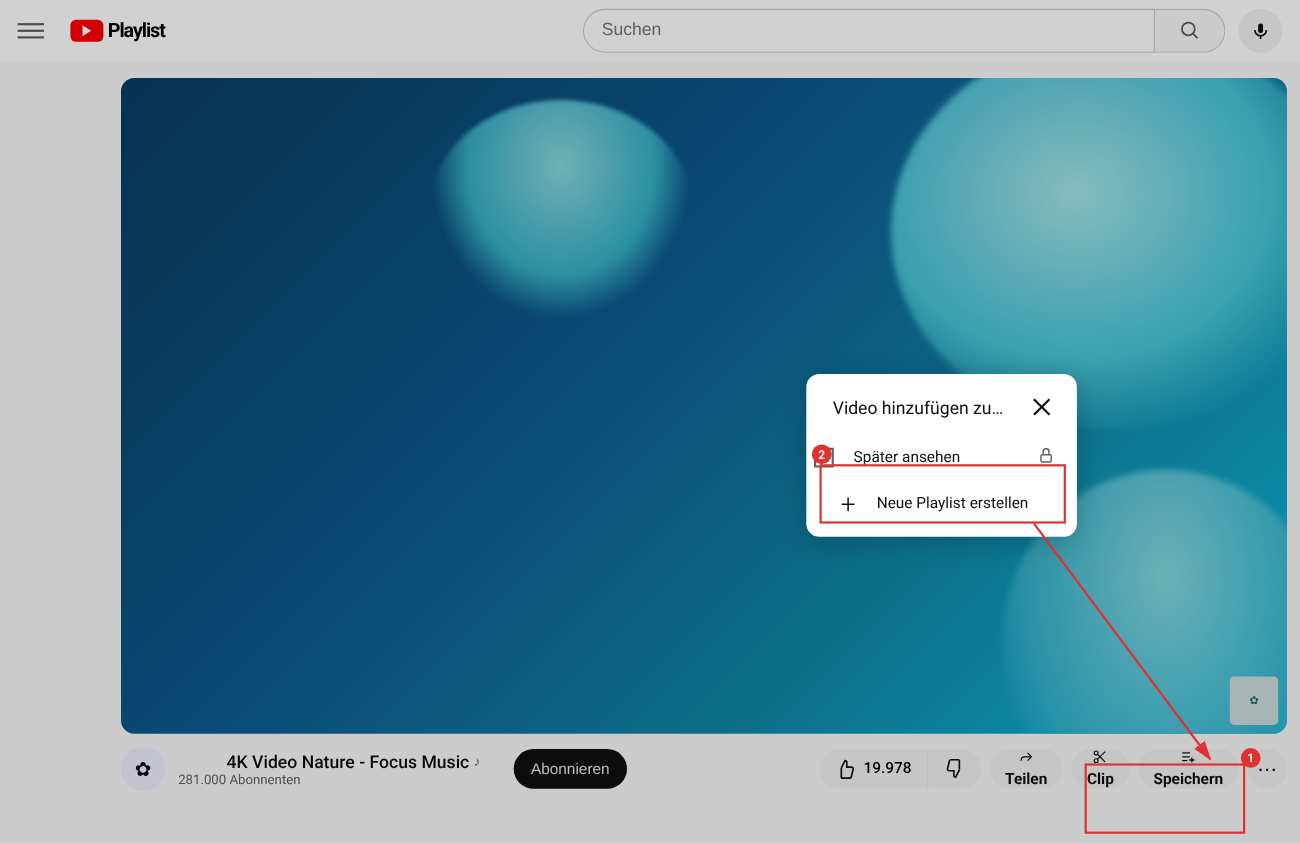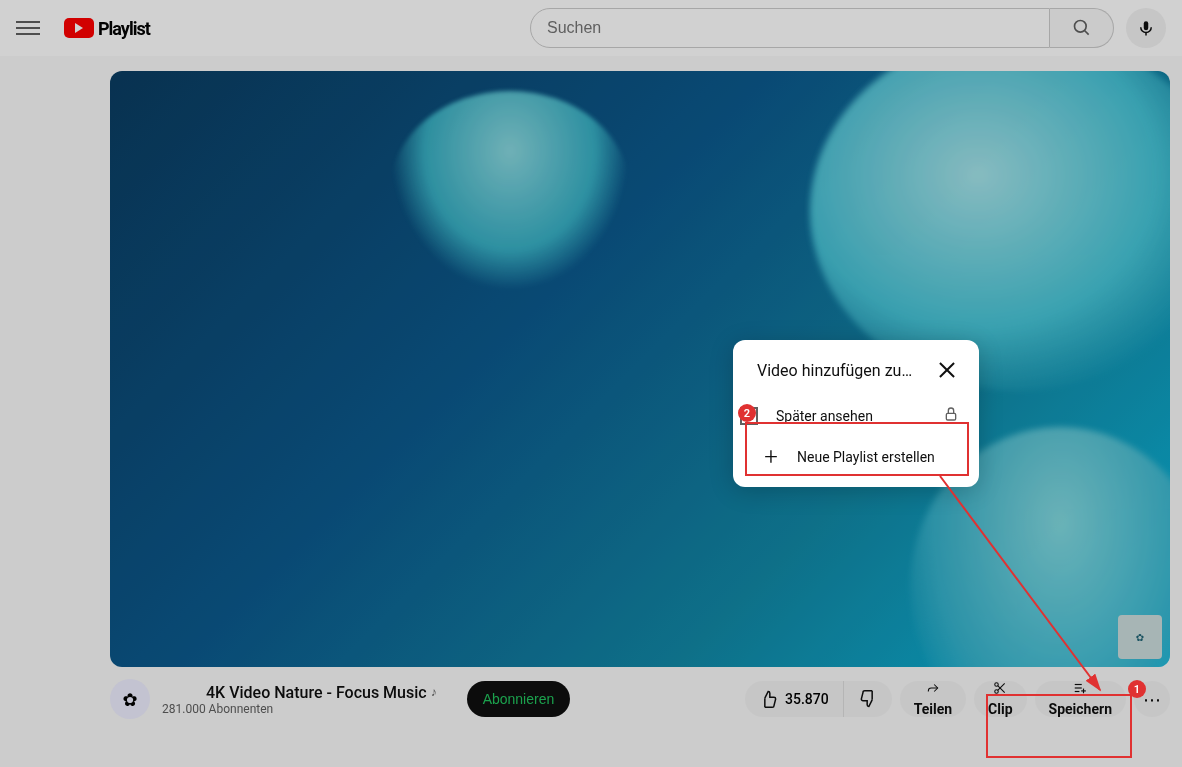--- a/index.html
+++ b/index.html
@@ -32,21 +32,21 @@
 
 .title-row { margin-top: 14px; font-size: 20px; font-weight: 700; color: #0f0f0f; }
 .title-row .hash { color: #065fd4; }
 
 .meta-row { margin-top: 12px; display: flex; align-items: center; gap: 12px; width: 1060px; }
 .ch-ava { width: 40px; height: 40px; border-radius: 50%; background: #eef; display:flex; align-items:center; justify-content:center; font-size:18px; }
 .ch-info { display: flex; flex-direction: column; }
 .ch-name { font-size: 16px; font-weight: 500; color: #0f0f0f; display:flex; align-items:center; gap:4px;margin-left:44px; }
 .note { font-size: 12px; color:#606060; }
 .ch-subs { font-size: 12px; color: #606060; }
-.sub-btn { background: #0f0f0f; color: #22c55e; border: none; border-radius: 18px; height: 36px; padding: 0 16px; font-size: 14px; font-weight: 500; margin-left: 18px; cursor: pointer; }
+.sub-btn { background: #0f0f0f; color: #e5e5e5; border: none; border-radius: 18px; height: 36px; padding: 0 16px; font-size: 14px; font-weight: 500; margin-left: 18px; cursor: pointer; }
 
 .actions { margin-left: auto; display: flex; align-items: center; gap: 8px; }
 .chip { height: 36px; border-radius: 18px; background: #f2f2f2; display: flex; align-items: center; padding: 0 14px; font-size: 14px; font-weight: 700; color: #0f0f0f; cursor: pointer; gap: 6px; flex-direction: column; }
 .like-chip { display:flex; }
 .like-chip .left, .like-chip .right { height:36px; background:#f2f2f2; display:flex; align-items:center; padding:0 14px; gap:6px; }
 .like-chip .left { border-radius: 18px 0 0 18px; border-right:1px solid #ddd; }
 .like-chip .right { border-radius: 0 18px 18px 0; }
 .more-btn { width:36px; height:36px; border-radius:50%; background:#f2f2f2; display:flex; align-items:center; justify-content:center; cursor:pointer; font-size:18px; }
 
 
@@ -126,21 +126,21 @@
     </div>
     <button class="sub-btn">Abonnieren</button>
 
     <div class="actions">
       <div class="like-chip">
         <div class="left">
           <svg class="ico" width="20" height="20" viewBox="0 0 24 24" fill="none" stroke="#0f0f0f" stroke-width="1.8">
               <path d="M7 22V11"></path>
               <path d="M7 11l4-8a2 2 0 0 1 2 2v5h5a2 2 0 0 1 2 2l-2 8a2 2 0 0 1-2 2H7"></path>
             </svg>
-          <span style="font-size:14px;font-weight:500">35.870</span>
+          <span style="font-size:14px;font-weight:500">19.978</span>
         </div>
         <div class="right">
           <svg class="ico" width="20" height="20" viewBox="0 0 24 24" fill="none" stroke="#0f0f0f" stroke-width="1.8">
               <path d="M17 2v11"></path>
               <path d="M17 13l-4 8a2 2 0 0 1-2-2v-5H6a2 2 0 0 1-2-2l2-8a2 2 0 0 1 2-2h9"></path>
             </svg>
         </div>
       </div>
       <div class="chip">
         <svg class="ico" width="20" height="20" viewBox="0 0 24 24" fill="none" stroke="#0f0f0f" stroke-width="1.8">

